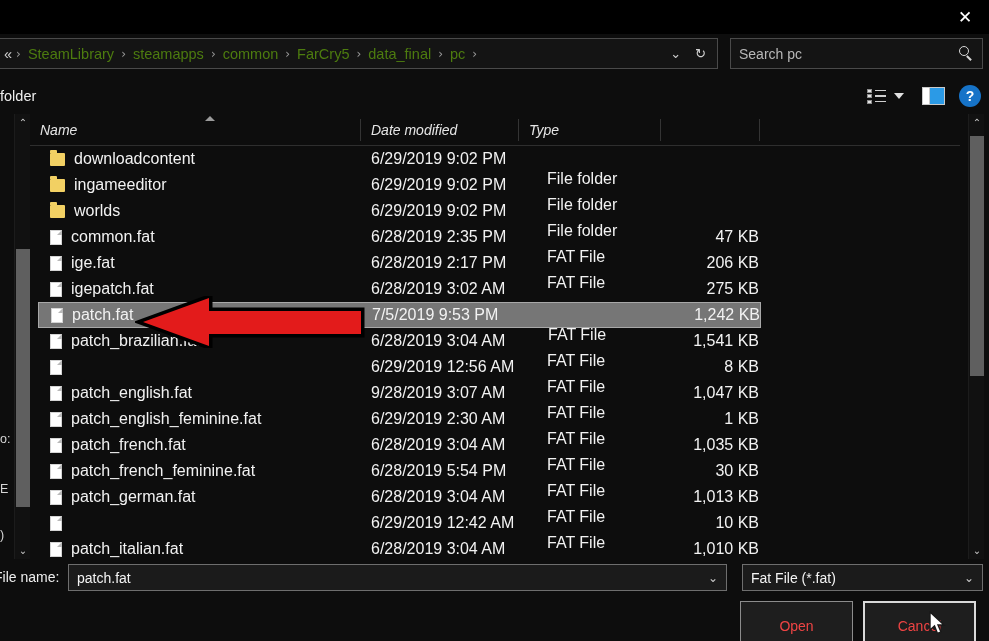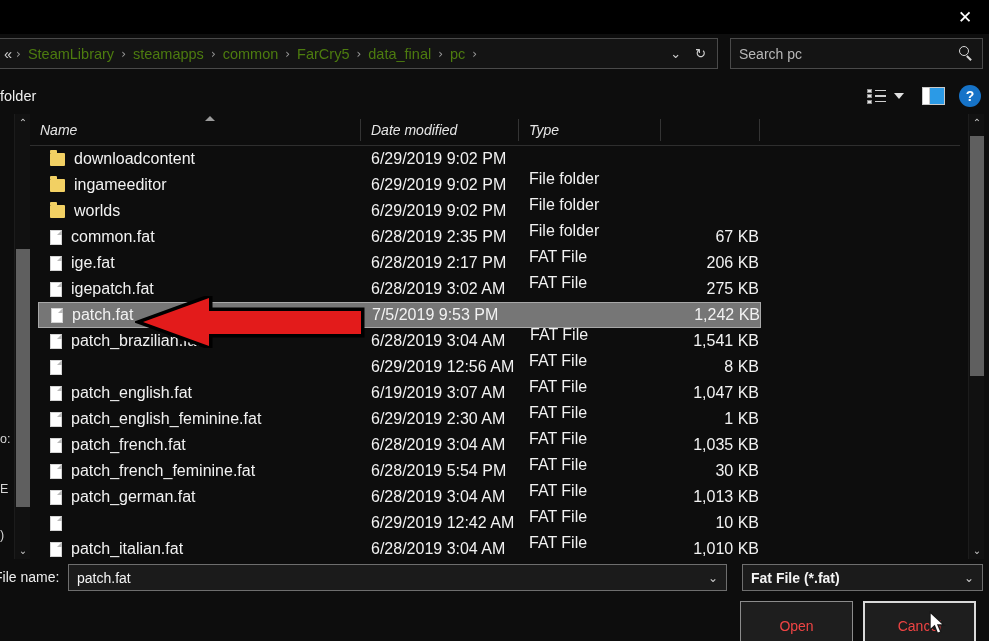--- a/index.html
+++ b/index.html
@@ -159,21 +159,21 @@
   .rows { position: relative; width: 100%; }
   .row {
     position: relative; height: 26px; width: 723px; margin-left: 8px;
     display: flex; align-items: center; font-size: 16px; color: #f2f2f2;
   }
   .row.selected {
     background: #767676; border: 1px solid #a8a8a8; height: 26px;
   }
   .row .nm { position: absolute; left: 12px; display: flex; align-items: center; gap: 9px; }
   .row .dt { position: absolute; left: 333px; }
-  .row .tp { position: absolute; left: 491px; margin-top: 40px; }
+  .row .tp { position: absolute; left: 509px; margin-top: 40px; }
   .row .sz { position: absolute; left: 600px; width: 121px; text-align: right; }
 
   .ico-folder {
     width: 15px; height: 13px; background: #f2d063; border-radius: 1px; position: relative;
   }
   .ico-folder::before {
     content:""; position:absolute; left:0; top:-2.5px; width:7px; height:3px;
     background:#f2d063; border-radius:1px 1px 0 0;
   }
   .ico-file {
@@ -201,21 +201,21 @@
     font-size: 14px; color: #f4f4f4;
   }
   .fninput .cv { flex: 1; }
   .fninput .cv2 { color:#c9c9c9; font-size:12px; font-family:"DejaVu Sans", sans-serif;}
   .ftype {
     position: absolute; left: 742px; top: 5px; width: 241px; height: 27px;
     background: #1b1b1b; border: 1px solid #6e6e6e;
     display: flex; align-items: center; padding: 0 8px;
     font-size: 14px; color: #f4f4f4;
   }
-  .ftype .cv { flex: 1; font-weight: bold; }
+  .ftype .cv { flex: 1; }
   .ftype .ch { color: #c9c9c9; font-size: 12px; font-family: "DejaVu Sans", sans-serif; }
   .btn {
     position: absolute; top: 42px; height: 49px; width: 113px;
     background: #1e1e1e; border: 1px solid #8c8c8c;
     display: flex; align-items: center; justify-content: center;
     font-size: 14px; color: #ef4444;
   }
   .btn.open { left: 740px; }
   .btn.cancel { left: 863px; border: 2px solid #d9d9d9; }
   .cursor { position: absolute; left: 929px; top: 611px; width: 18px; height: 26px; z-index: 50; }
@@ -333,21 +333,21 @@
             <div class="tp">File folder</div>
             <div class="sz"></div>
           </div>
           <div class="row">
             <div class="nm">
               <span class="ico-file"></span>
               <span>common.fat</span>
             </div>
             <div class="dt">6/28/2019 2:35 PM</div>
             <div class="tp">FAT File</div>
-            <div class="sz">67 KB</div>
+            <div class="sz">47 KB</div>
           </div>
           <div class="row">
             <div class="nm">
               <span class="ico-file"></span>
               <span>ige.fat</span>
             </div>
             <div class="dt">6/28/2019 2:17 PM</div>
             <div class="tp">FAT File</div>
             <div class="sz">206 KB</div>
           </div>
@@ -384,21 +384,21 @@
             </div>
             <div class="dt">6/29/2019 12:56 AM</div>
             <div class="tp">FAT File</div>
             <div class="sz">8 KB</div>
           </div>
           <div class="row">
             <div class="nm">
               <span class="ico-file"></span>
               <span>patch_english.fat</span>
             </div>
-            <div class="dt">6/19/2019 3:07 AM</div>
+            <div class="dt">9/28/2019 3:07 AM</div>
             <div class="tp">FAT File</div>
             <div class="sz">1,047 KB</div>
           </div>
           <div class="row">
             <div class="nm">
               <span class="ico-file"></span>
               <span>patch_english_feminine.fat</span>
             </div>
             <div class="dt">6/29/2019 2:30 AM</div>
             <div class="tp">FAT File</div>

